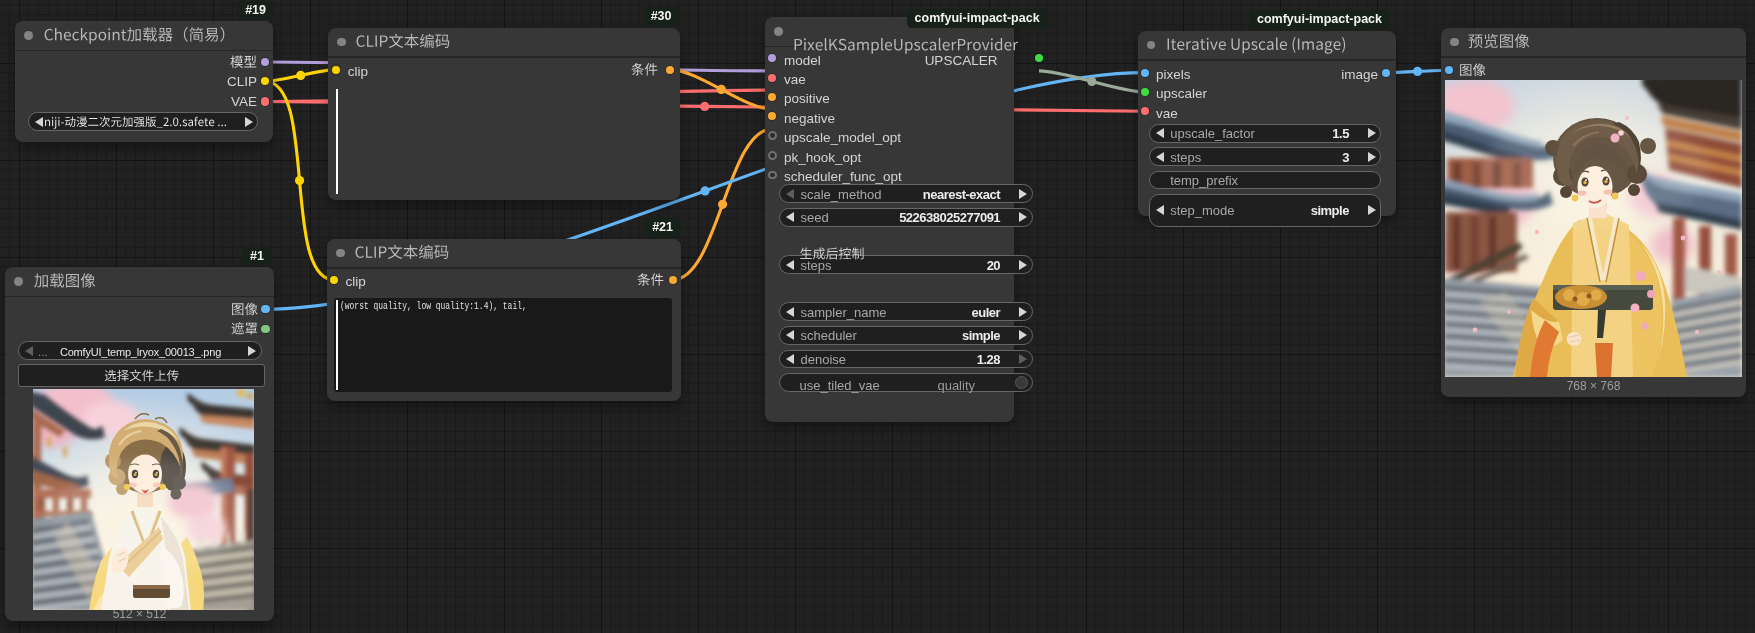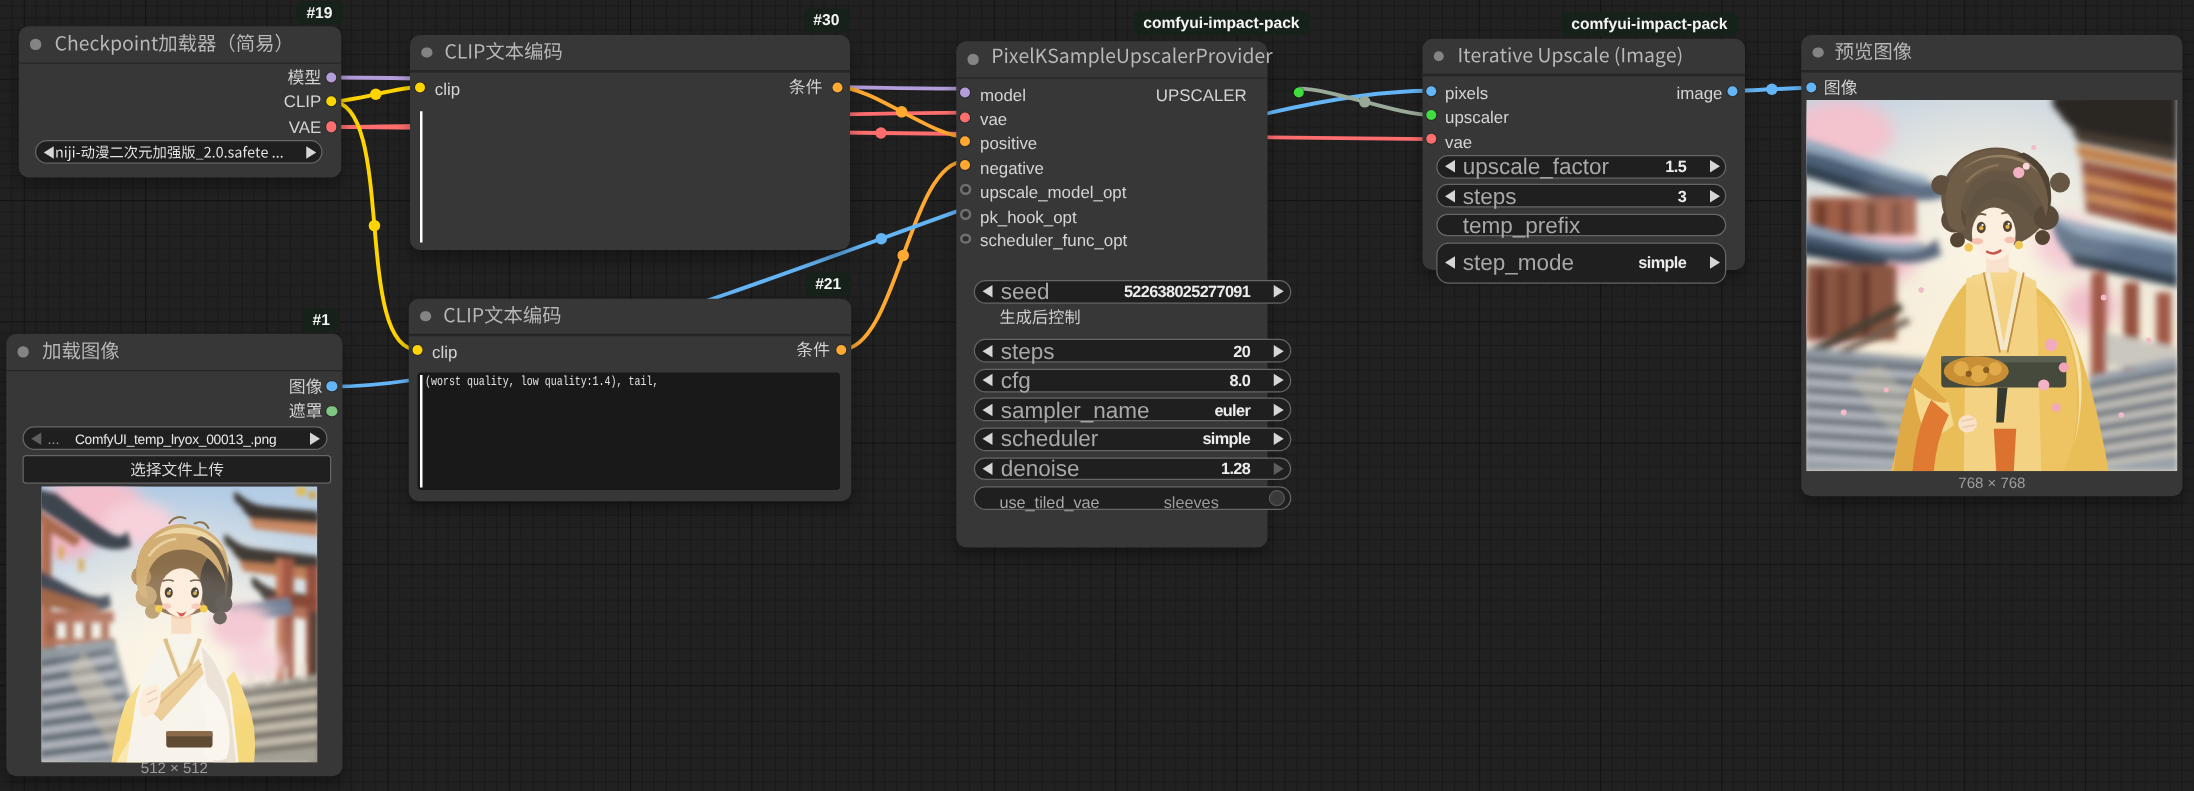--- a/index.html
+++ b/index.html
@@ -6,21 +6,21 @@
 .node{position:absolute;background:#373737;border-radius:8px;box-shadow:0 6px 12px rgba(0,0,0,.35);z-index:2}
 .tdiv{position:absolute;left:0;right:0;top:28.5px;height:1.5px;background:#262626}
 .tdot{position:absolute;left:9px;top:10.2px;width:8.6px;height:8.6px;border-radius:50%;background:#848484}
 .dot{position:absolute;width:8.2px;height:8.2px;border-radius:50%}
 .ring{position:absolute;width:8.8px;height:8.8px;border-radius:50%;border:2.2px solid #6f6f6f;background:#2d2d2d}
 .slbl{position:absolute;font-size:13.5px;color:#d4d4d4;line-height:1;white-space:nowrap}
 .pill{position:absolute;background:#1f1f1f;border:1.2px solid #666;border-radius:10px}
 .arrL{position:absolute;left:6px;top:50%;margin-top:-5px;width:0;height:0;border-style:solid;border-width:5px 8.5px 5px 0;border-color:transparent #d6d6d6 transparent transparent}
 .arrR{position:absolute;right:4.5px;top:50%;margin-top:-5px;width:0;height:0;border-style:solid;border-width:5px 0 5px 8.5px;border-color:transparent transparent transparent #d6d6d6}
 .dim{border-color:transparent #5e5e5e transparent #5e5e5e}
-.wname{position:absolute;left:20.5px;top:50%;transform:translateY(-50%);font-size:18px;color:#a8a8a8;line-height:1;white-space:nowrap}
+.wname{position:absolute;left:20.5px;top:50%;transform:translateY(-50%);font-size:13px;color:#a8a8a8;line-height:1;white-space:nowrap}
 .wval{position:absolute;right:31.5px;top:50%;transform:translateY(-50%);font-size:13px;font-weight:bold;color:#ececec;line-height:1;white-space:nowrap;letter-spacing:-0.5px}
 .tarea{position:absolute;background:#191919;border-radius:3px;overflow:hidden}
 .tin{position:absolute;left:6.3px;top:2.5px;color:#e3e3e3;font-family:"Liberation Mono",monospace;font-size:10.5px;line-height:11.3px;transform:scaleX(0.76);transform-origin:0 0;white-space:pre}
 .caret{position:absolute;width:1.8px;background:#fff;z-index:1}
 .badge{position:absolute;background:#152119;color:#f5f5f5;border-radius:5px;font-size:12.5px;font-weight:bold;line-height:18.5px;height:18.5px;padding:0 8px;z-index:3}
 .cap{position:absolute;font-size:12px;color:#9e9e9e;text-align:center;line-height:1}
 .btn{position:absolute;background:#1f1f1f;border:1.2px solid #666;border-radius:3px}
 .img{position:absolute;z-index:1;overflow:hidden}
 </style></head><body>
 <svg class="lay" width="1755" height="633" style="z-index:0">
@@ -222,54 +222,54 @@
 <path d="M128,40 Q144,46 148,64 Q152,78 146,92 Q150,72 140,56 Q134,46 124,42 Z" fill="#6a5a48"></path>
 <path d="M86,56 Q94,44 108,42" stroke="#e8d0a0" stroke-width="2.2" fill="none"></path>
 <path d="M102,30 Q108,22 116,26 M122,30 Q130,26 134,34" stroke="#8a6e4a" stroke-width="1.5" fill="none"></path>
 </g>
 <ellipse cx="112" cy="130" rx="95" ry="60" fill="#fff" opacity="0.10" filter="url(#bl1)"></ellipse>
 </svg>
     </div>
     <div class="tdiv"></div>
     <div class="tdot"></div>
   </div>
-<div class="node" style="left:765px;top:33px;width:249px;height:404.5px">
+<div class="node" style="left:765px;top:17px;width:249px;height:404.5px">
     <div class="dot" style="left:3.2999999999999776px;top:37.300000000000004px;background:#B39DDB;box-shadow:0 0 0 0.8px rgba(0,0,0,.25)"></div>
     <div class="dot" style="left:3.2999999999999776px;top:56.49999999999999px;background:#FF6E6E;box-shadow:0 0 0 0.8px rgba(0,0,0,.25)"></div>
     <div class="dot" style="left:3.2999999999999776px;top:75.7px;background:#FFA931;box-shadow:0 0 0 0.8px rgba(0,0,0,.25)"></div>
     <div class="dot" style="left:3.2999999999999776px;top:95.30000000000001px;background:#FFA931;box-shadow:0 0 0 0.8px rgba(0,0,0,.25)"></div>
     <div class="ring" style="left:2.999999999999977px;top:114.4px"></div>
     <div class="ring" style="left:2.999999999999977px;top:134.0px"></div>
     <div class="ring" style="left:2.999999999999977px;top:153.6px"></div>
     <div class="slbl" style="left:19px;top:36.7px">model</div>
     <div class="slbl" style="left:19px;top:55.89999999999999px">vae</div>
     <div class="slbl" style="left:19px;top:75.1px">positive</div>
     <div class="slbl" style="left:19px;top:94.7px">negative</div>
     <div class="slbl" style="left:19px;top:114.10000000000001px">upscale_model_opt</div>
     <div class="slbl" style="left:19px;top:133.70000000000002px">pk_hook_opt</div>
     <div class="slbl" style="left:19px;top:153.3px">scheduler_func_opt</div>
     <div class="dot" style="left:269.9px;top:37.300000000000004px;background:#40DD40;box-shadow:0 0 0 0.8px rgba(0,0,0,.25)"></div>
     <div class="slbl" style="right:16.59999999999991px;top:36.7px">UPSCALER</div>
+    <div class="pill" style="left:14px;top:167.3px;width:253.6px;height:18.7px">
+      <div class="arrL dim"></div>
+      <div class="arrR"></div>
+      <div class="wname">scale_method</div>
+      <div class="wval">nearest-exact</div>
+    </div>
     <div class="pill" style="left:14px;top:190.93px;width:253.6px;height:18.7px">
       <div class="arrL"></div>
       <div class="arrR"></div>
       <div class="wname">seed</div>
       <div class="wval">522638025277091</div>
     </div>
     <div class="pill" style="left:14px;top:238.19px;width:253.6px;height:18.7px">
       <div class="arrL"></div>
       <div class="arrR"></div>
       <div class="wname">steps</div>
       <div class="wval">20</div>
-    </div>
-    <div class="pill" style="left:14px;top:261.82px;width:253.6px;height:18.7px">
-      <div class="arrL"></div>
-      <div class="arrR"></div>
-      <div class="wname">cfg</div>
-      <div class="wval">8.0</div>
     </div>
     <div class="pill" style="left:14px;top:285.45px;width:253.6px;height:18.7px">
       <div class="arrL"></div>
       <div class="arrR"></div>
       <div class="wname">sampler_name</div>
       <div class="wval">euler</div>
     </div>
     <div class="pill" style="left:14px;top:309.08000000000004px;width:253.6px;height:18.7px">
       <div class="arrL"></div>
       <div class="arrR"></div>
@@ -277,21 +277,21 @@
       <div class="wval">simple</div>
     </div>
     <div class="pill" style="left:14px;top:332.71000000000004px;width:253.6px;height:18.7px">
       <div class="arrL"></div>
       <div class="arrR dim"></div>
       <div class="wname">denoise</div>
       <div class="wval">1.28</div>
     </div>
     <div class="pill" style="left:14px;top:356.34000000000003px;width:253.6px;height:18.7px"></div>
     <div style="position:absolute;left:34.5px;top:361.64000000000004px;font-size:13px;color:#a8a8a8;line-height:1">use_tiled_vae</div>
-    <div style="position:absolute;right:39.0px;top:361.64000000000004px;font-size:13px;color:#9b9b9b;line-height:1">sleeves</div>
+    <div style="position:absolute;right:39.0px;top:361.64000000000004px;font-size:13px;color:#9b9b9b;line-height:1">quality</div>
     <div style="position:absolute;left:249.5999999999999px;top:359.34000000000003px;width:13px;height:13px;border-radius:50%;background:#3a3a3a;border:1px solid #575757"></div>
     <div class="tdiv"></div>
     <div class="tdot"></div>
   </div>
 <div class="node" style="left:1137.5px;top:30.5px;width:258px;height:185.5px">
     <div class="dot" style="left:2.9999999999999094px;top:37.99999999999999px;background:#64B5F6;box-shadow:0 0 0 0.8px rgba(0,0,0,.25)"></div>
     <div class="dot" style="left:2.9999999999999094px;top:57.4px;background:#40DD40;box-shadow:0 0 0 0.8px rgba(0,0,0,.25)"></div>
     <div class="dot" style="left:2.9999999999999094px;top:76.7px;background:#FF6E6E;box-shadow:0 0 0 0.8px rgba(0,0,0,.25)"></div>
     <div class="slbl" style="left:18.5px;top:37.39999999999999px">pixels</div>
     <div class="slbl" style="left:18.5px;top:56.8px">upscaler</div>

